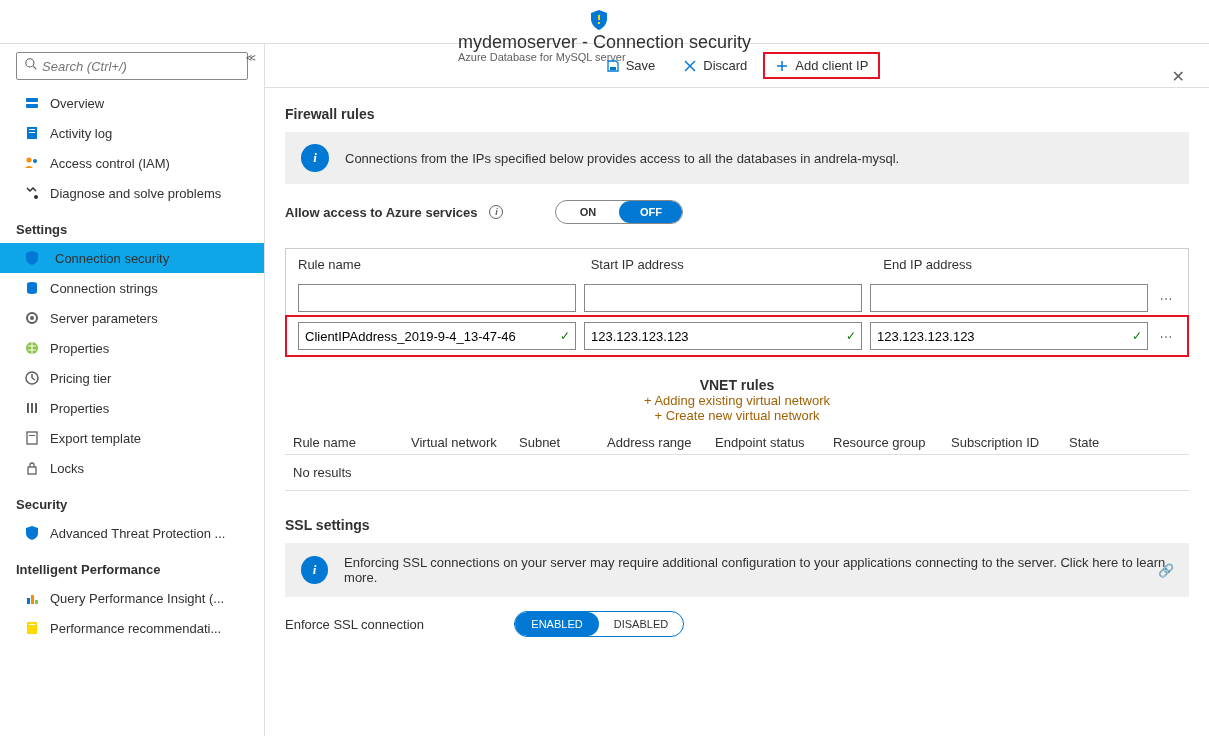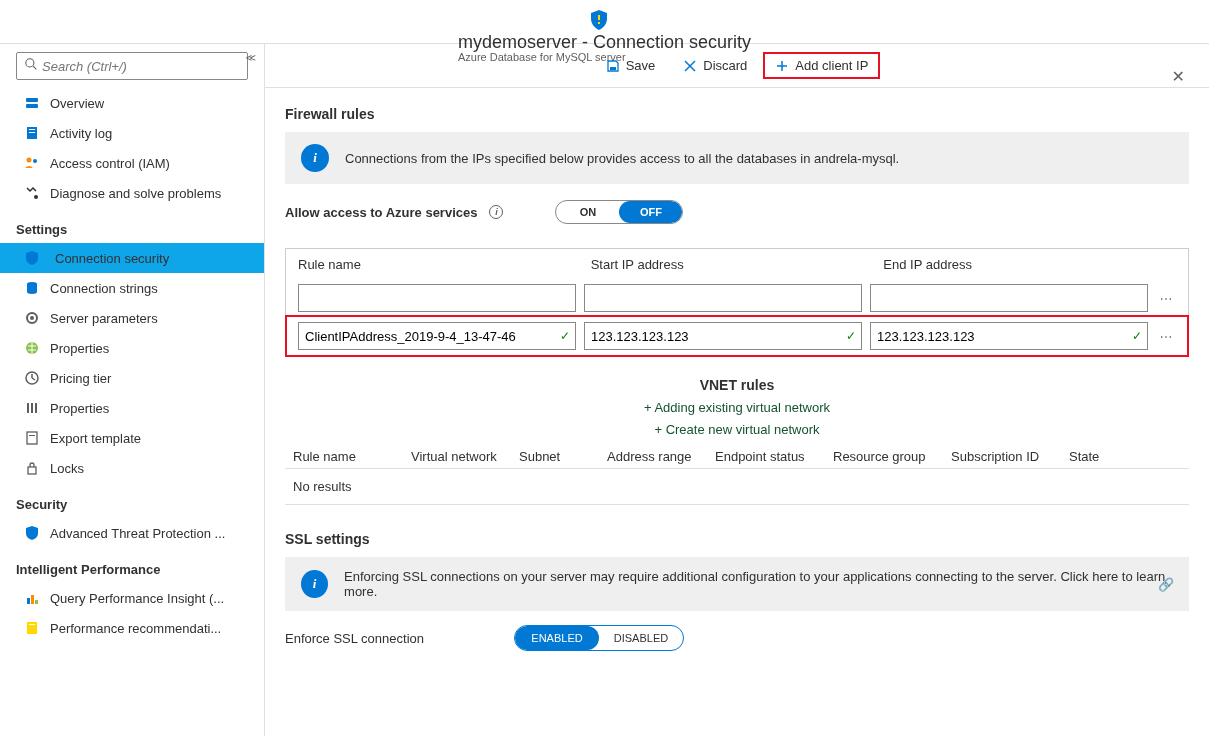--- a/index.html
+++ b/index.html
@@ -36,21 +36,21 @@
 .fw-table { border: 1px solid #ccc; }
 .fw-head { display:flex; padding: 8px 12px; }
 .fw-head .col { flex:1; font-size:13px; }
 .fw-row { display:flex; align-items:center; padding: 4px 12px; gap: 8px; }
 .fw-row input { flex:1; border:1px solid #8a8886; padding: 4px 6px; font-size:13px; height:28px; }
 .fw-row.hl { outline: 2px solid #e81123; outline-offset: -1px; padding-top:6px; padding-bottom:6px; }
 .fw-input-wrap { flex:1; position:relative; display:flex; }
 .check { position:absolute; right:6px; top:50%; transform:translateY(-50%); color:#107c10; font-size:12px; }
 .dots { width: 20px; text-align:center; color:#605e5c; cursor:pointer; }
 .vnet-head { display:flex; align-items:center; margin: 20px 0 8px 0; flex-direction: column; }
-.link { color:#14532d; cursor:pointer;margin-top:7px; }
+.link { color:#a16207; cursor:pointer; }
 .vnet-cols { display:flex; padding: 4px 8px; gap: 8px; border-bottom:1px solid #e1dfdd; }
 .vnet-cols .vc { font-size:13px; }
 .no-results { padding: 10px 8px; color:#323130; border-bottom:1px solid #e1dfdd; }
 .ssl-toggle { display:flex; border:1px solid #0078d4; border-radius:14px; overflow:hidden; width:170px; height:26px; margin-left: 90px; }
 .ssl-toggle .sh { flex:1; display:flex; align-items:center; justify-content:center; font-size:11px; }
 .ssl-toggle .en { background:#0078d4; color:#fff; border-radius:14px; }
 .ssl-row { display:flex; align-items:center; margin-top: 14px; }
 .link-ico { position:absolute; right: 14px; color:#605e5c; font-size:13px; }
 .info-banner2 { background:#efefef; display:flex; align-items:center; gap:16px; padding:12px 16px; margin-top:10px; position:relative; }
 </style>

